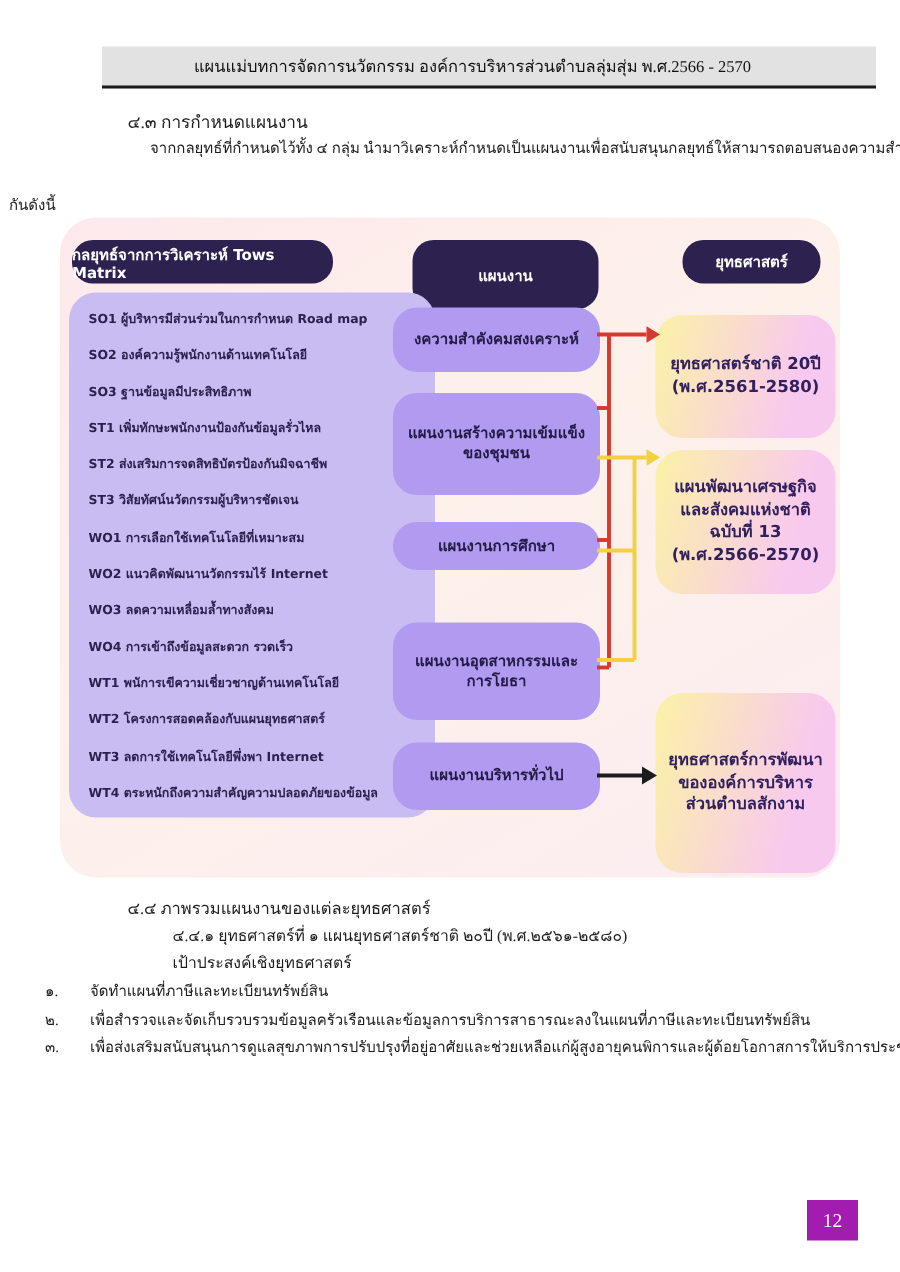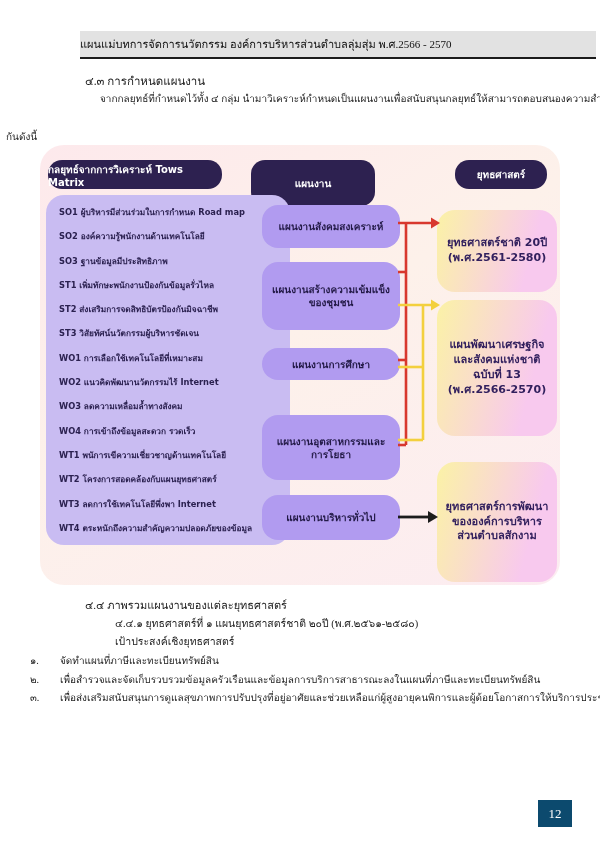--- a/index.html
+++ b/index.html
@@ -1,36 +1,36 @@
 <!DOCTYPE html>
 <html><head>
 <meta charset="utf-8">
 <style>
   html,body{margin:0;padding:0;background:#ffffff;}
   body{width:600px;height:848px;position:relative;font-family:"Liberation Serif",serif;color:#1c1c1c;overflow:hidden;}
   .abs{position:absolute;}
 
   
-  .header-bar{left:80px;top:31px;width:516px;height:28px;background:#e2e2e2;border-bottom:2px solid #1b1b1b;
-    display:flex;align-items:center;justify-content:flex-start;padding-right:22px;box-sizing:border-box;
+  .header-bar{left:68px;top:31px;width:516px;height:28px;background:#e2e2e2;border-bottom:2px solid #1b1b1b;
+    display:flex;align-items:center;justify-content:center;padding-right:22px;box-sizing:border-box;
     font-size:11px;color:#111;}
 
   
   .h-431{left:85px;top:72px;font-size:11.5px;}
   .intro-1{left:100px;top:91px;width:498px;font-size:10px;white-space:nowrap;}
   .intro-2{left:6px;top:109px;font-size:10px;margin-top:20px;}
 
   
   .diagram{left:40px;top:145px;width:520px;height:440px;border-radius:24px;
     background:linear-gradient(150deg,#fde9ec 0%,#fdf1ea 45%,#fcecf1 100%);}
   .pill{position:absolute;background:#2d2150;color:#ffffff;border-radius:14px;
     display:flex;align-items:center;justify-content:center;
     font-family:"DejaVu Sans",sans-serif;font-weight:bold;font-size:10px;}
   .tows-header{left:8px;top:15px;width:174px;height:29px;}
-  .plans-header{left:211px;top:15px;width:124px;height:46px;}
+  .plans-header{left:235px;top:15px;width:124px;height:46px;}
   .strat-header{left:415px;top:15px;width:92px;height:29px;}
 
   .tows-panel{position:absolute;left:6px;top:50px;width:244px;height:350px;background:#c9bcf2;border-radius:18px;
     box-sizing:border-box;padding:13px 12px 11px 13px;display:flex;flex-direction:column;justify-content:space-between;}
   .tows-item{font-family:"DejaVu Sans",sans-serif;font-weight:bold;font-size:8.3px;color:#2b2150;line-height:1.2;}
 
   .plan-box{position:absolute;left:222px;width:138px;background:#b19bf0;border-radius:16px;
     display:flex;align-items:center;justify-content:center;text-align:center;
     font-family:"DejaVu Sans",sans-serif;font-weight:bold;font-size:10px;color:#231a47;line-height:1.3;
     box-sizing:border-box;padding:4px 10px;}
@@ -38,37 +38,37 @@
   .plan-2{top:117px;height:68px;}
   .plan-3{top:203px;height:32px;}
   .plan-4{top:270px;height:65px;}
   .plan-5{top:350px;height:45px;}
 
   .strat-box{position:absolute;left:397px;width:120px;background:linear-gradient(105deg,#fbf2a6 0%,#f8c9ee 75%);
     border-radius:18px;display:flex;align-items:center;justify-content:center;text-align:center;
     font-family:"DejaVu Sans",sans-serif;font-weight:bold;font-size:11px;color:#32205e;line-height:1.35;
     box-sizing:border-box;padding:16px 8px;}
   .strat-1{top:65px;height:82px;}
-  .strat-2{top:155px;height:136px;}
+  .strat-2{top:155px;height:96px;}
   .strat-3{top:317px;height:120px;}
 
   .connectors{position:absolute;left:0;top:0;width:520px;height:440px;pointer-events:none;}
 
   
   .h-44{left:85px;top:596px;font-size:11px;}
   .h-441{left:115px;top:615px;font-size:10.5px;}
   .h-goal{left:115px;top:633px;font-size:10.5px;}
   .ov-row{position:absolute;left:30px;width:566px;font-size:10px;display:flex;}
   .ov-num{width:30px;flex:0 0 30px;}
   .ov-text{flex:1;white-space:nowrap;overflow:visible;}
   .ov-1{top:653px;}
   .ov-2{top:672px;}
   .ov-3{top:690px;}
 
-  .page-num{left:538px;top:800px;width:34px;height:27px;background:#0c4a6e;color:#ffffff;
+  .page-num{left:538px;top:800px;width:34px;height:27px;background:#a21caf;color:#ffffff;
     display:flex;align-items:center;justify-content:center;font-size:13px;font-family:"Liberation Serif",serif;}
 </style>
 </head>
 <body>
 
 <div class="abs header-bar">
   <span>แผนแม่บทการจัดการนวัตกรรม องค์การบริหารส่วนตำบลลุ่มสุ่ม พ.ศ.2566 - 2570</span>
 </div>
 
 <div class="abs h-431">๔.๓ การกำหนดแผนงาน</div>
@@ -91,21 +91,21 @@
     <div class="tows-item">WO1 การเลือกใช้เทคโนโลยีที่เหมาะสม</div>
     <div class="tows-item">WO2 แนวคิดพัฒนานวัตกรรมไร้ Internet</div>
     <div class="tows-item">WO3 ลดความเหลื่อมล้ำทางสังคม</div>
     <div class="tows-item">WO4 การเข้าถึงข้อมูลสะดวก รวดเร็ว</div>
     <div class="tows-item">WT1 พนัการเขีความเชี่ยวชาญด้านเทคโนโลยี</div>
     <div class="tows-item">WT2 โครงการสอดคล้องกับแผนยุทธศาสตร์</div>
     <div class="tows-item">WT3 ลดการใช้เทคโนโลยีพึ่งพา Internet</div>
     <div class="tows-item">WT4 ตระหนักถึงความสำคัญความปลอดภัยของข้อมูล</div>
   </div>
 
-  <div class="plan-box plan-1">แผนงานสังคมสงเคราะห์</div>
+  <div class="plan-box plan-1">งความสำคังคมสงเคราะห์</div>
   <div class="plan-box plan-2">แผนงานสร้างความเข้มแข็งของชุมชน</div>
   <div class="plan-box plan-3">แผนงานการศึกษา</div>
   <div class="plan-box plan-4">แผนงานอุตสาหกรรมและการโยธา</div>
   <div class="plan-box plan-5">แผนงานบริหารทั่วไป</div>
 
   <div class="strat-box strat-1">ยุทธศาสตร์ชาติ 20ปี (พ.ศ.2561-2580)</div>
   <div class="strat-box strat-2">แผนพัฒนาเศรษฐกิจและสังคมแห่งชาติ ฉบับที่ 13 (พ.ศ.2566-2570)</div>
   <div class="strat-box strat-3">ยุทธศาสตร์การพัฒนาขององค์การบริหารส่วนตำบลสักงาม</div>
 
   <svg class="connectors" viewBox="0 0 520 440" xmlns="http://www.w3.org/2000/svg">

